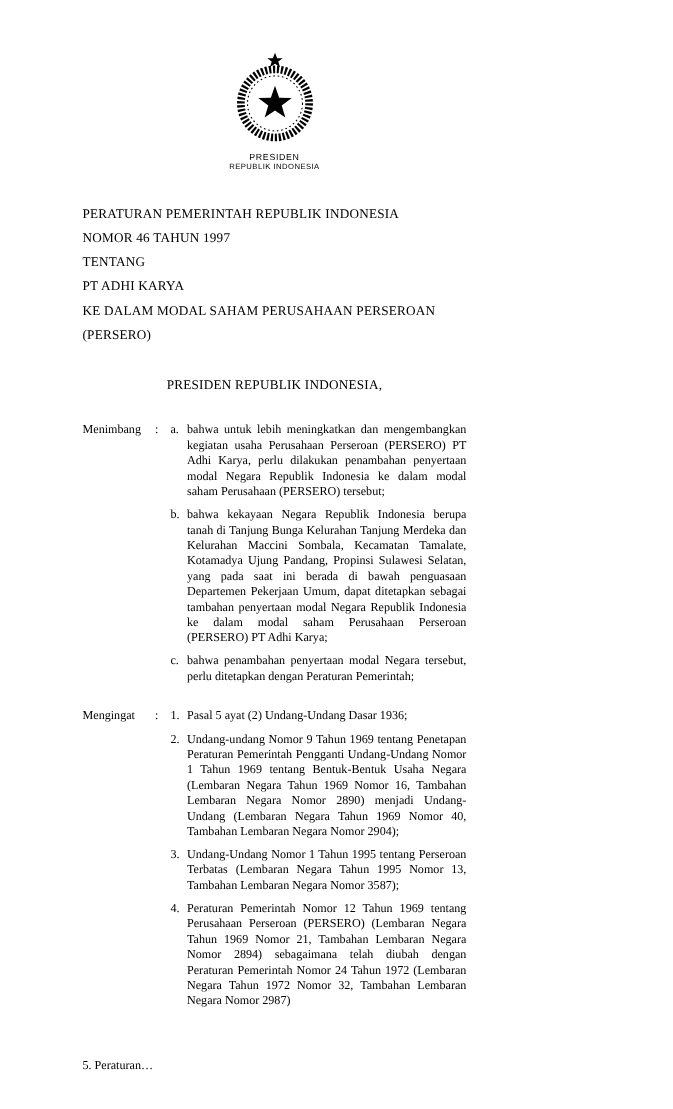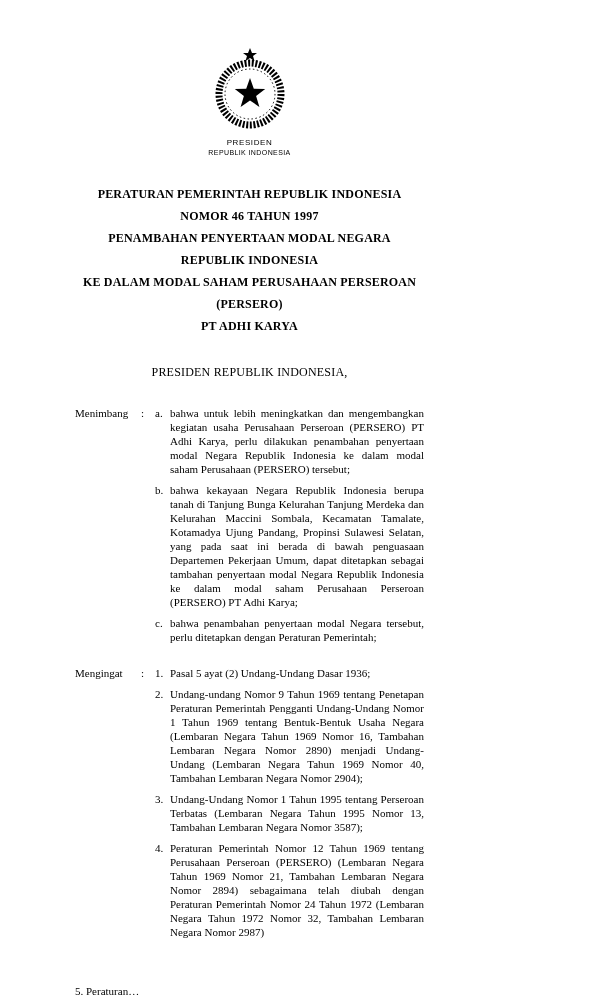--- a/index.html
+++ b/index.html
@@ -25,22 +25,22 @@
     letter-spacing: 0.6px;
     line-height: 10px;
   }
   .emblem-subtitle {
     font-family: "Liberation Sans", sans-serif;
     font-size: 7px;
     letter-spacing: 0.4px;
     line-height: 9px;
   }
   .title-block {
-    text-align: center;
-    font-weight: bold;
+    text-align: left;
+    font-weight: normal;
     font-size: 12px;
     line-height: 22px;
     letter-spacing: 0.2px;
   }
   .salutation {
     text-align: center;
     font-weight: normal;
     font-size: 12px;
     margin-top: 28px;
     letter-spacing: 0.2px;
@@ -86,23 +86,23 @@
 
       <polygon fill="#000" points="41,30 44.8,40.8 56.2,41.1 47.1,48 50.4,58.9 41,52.4 31.6,58.9 34.9,48 25.8,41.1 37.2,40.8"></polygon>
     </svg>
     <div class="emblem-title">PRESIDEN</div>
     <div class="emblem-subtitle">REPUBLIK INDONESIA</div>
   </div>
 
   <div class="title-block">
     <div>PERATURAN PEMERINTAH REPUBLIK INDONESIA</div>
     <div>NOMOR 46 TAHUN 1997</div>
-    <div>PENAMBAHAN PENYERTAAN MODAL NEGARA REPUBLIK INDONESIA</div>
+    <div>TENTANG</div>
+    <div>PT ADHI KARYA</div>
     <div>KE DALAM MODAL SAHAM PERUSAHAAN PERSEROAN (PERSERO)</div>
-    <div>PT ADHI KARYA</div>
   </div>
 
   <div class="salutation">PRESIDEN REPUBLIK INDONESIA,</div>
 
   <div class="body-block">
 
     <div class="section">
       <div class="section-label">Menimbang</div>
       <div class="section-colon">:</div>
       <div class="section-items">

